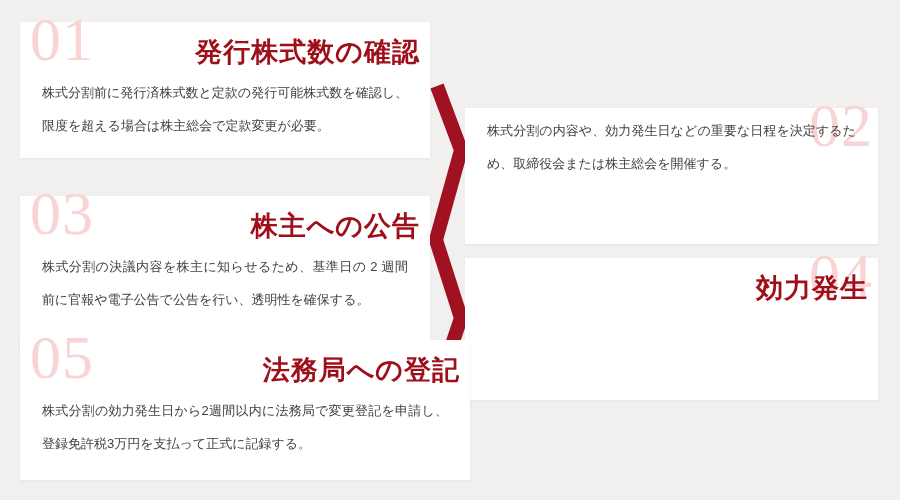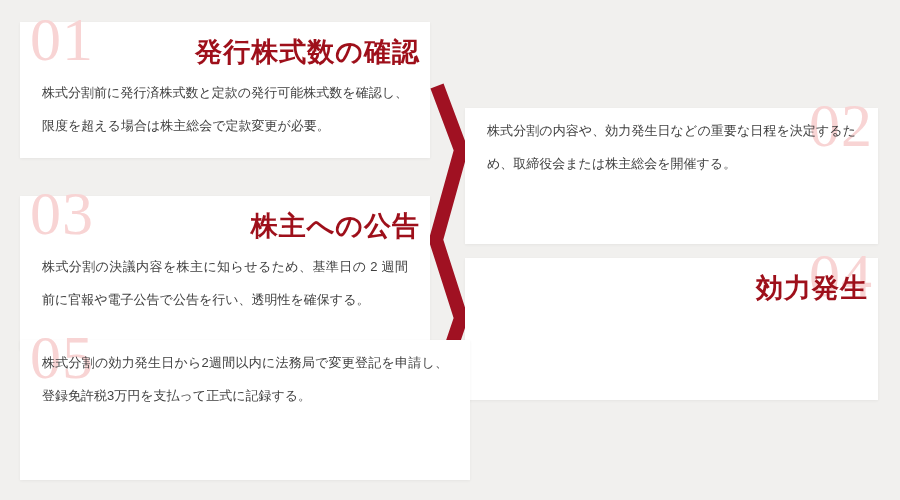--- a/index.html
+++ b/index.html
@@ -97,16 +97,17 @@
     <p class="step-body">株式分割の決議内容を株主に知らせるため、基準日の 2 週間前に官報や電子公告で公告を行い、透明性を確保する。</p>
   </div>
 
   <div class="card card-04">
     <div class="step-number num-right">04</div>
     <h2 class="step-title">効力発生</h2>
   </div>
 
   <div class="card card-05">
     <div class="step-number num-left">05</div>
+    <h2 class="step-title">法務局への登記</h2>
     <p class="step-body">株式分割の効力発生日から2週間以内に法務局で変更登記を申請し、登録免許税3万円を支払って正式に記録する。</p>
   </div>
 
 </div>
 
 </body></html>

